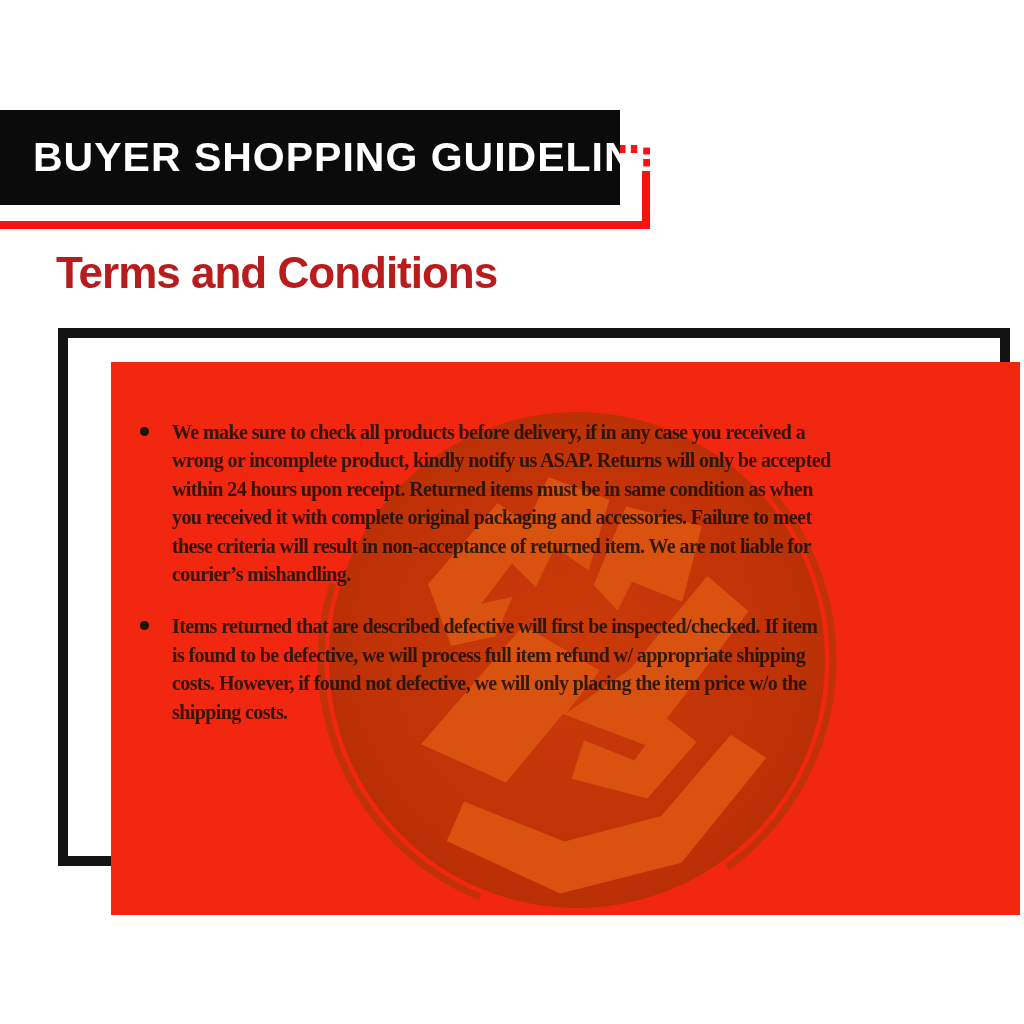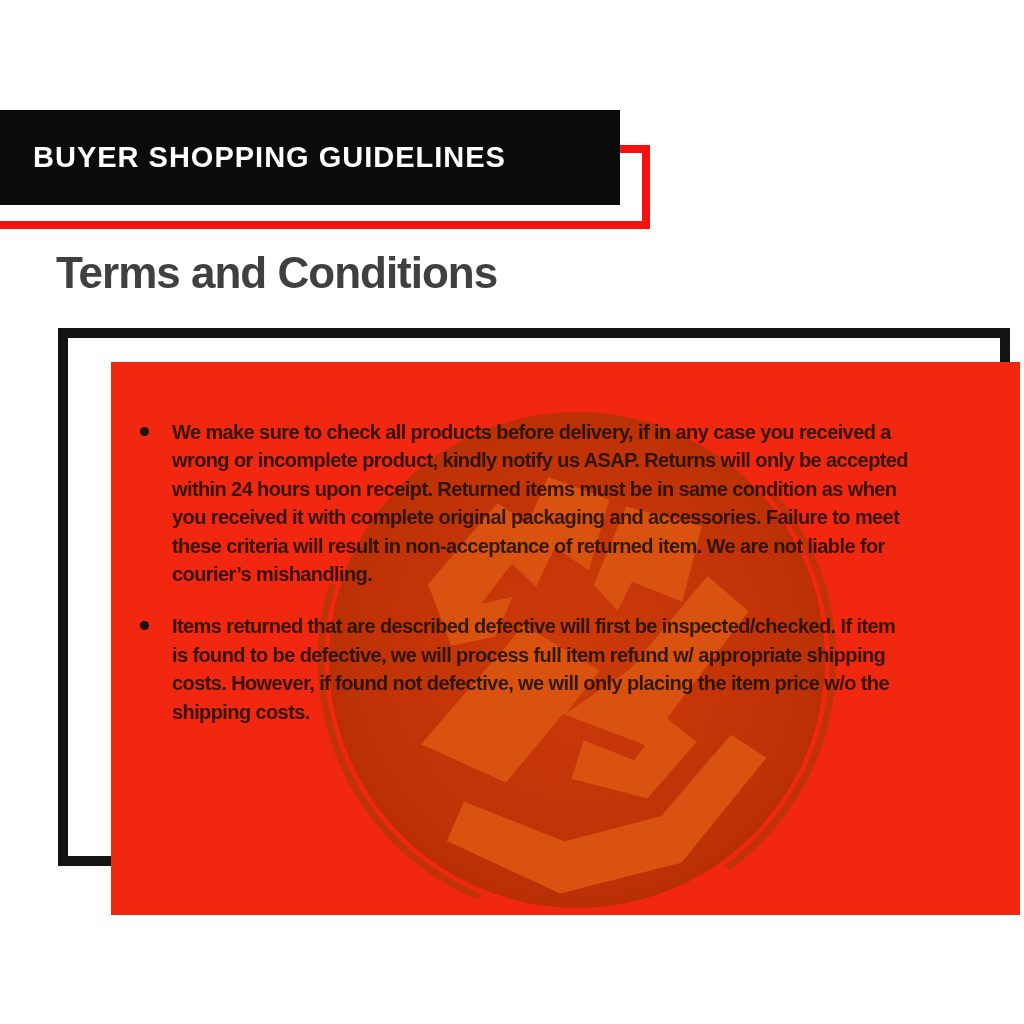--- a/index.html
+++ b/index.html
@@ -23,21 +23,21 @@
     top: 110px;
     width: 620px;
     height: 95px;
     background: #0b0b0b;
     z-index: 2;
     display: flex;
     align-items: center;
   }
   .banner-title {
     color: #ffffff;
-    font-size: 29px;
+    font-size: 41px;
     font-weight: bold;
     letter-spacing: 1px;
     padding-left: 33px;
     white-space: nowrap;
   }
   .banner-offset-frame {
     position: absolute;
     left: -20px;
     top: 145px;
     width: 670px;
@@ -50,21 +50,21 @@
 
   
   .section-heading {
     position: absolute;
     left: 56px;
     top: 248px;
     margin: 0;
     font-size: 44px;
     font-weight: bold;
     letter-spacing: -1px;
-    color: #404040;
+    color: #b91c1c;
   }
 
   
   .outline-box {
     position: absolute;
     left: 58px;
     top: 328px;
     width: 952px;
     height: 538px;
     border: 10px solid #131313;
@@ -97,20 +97,21 @@
   .terms-list {
     position: absolute;
     left: 0;
     top: 0;
     width: 100%;
     margin: 0;
     padding: 56px 12px 0 29px;
     box-sizing: border-box;
     list-style: none;
     z-index: 3;
+    font-family: Liberation Serif, serif;
   }
   .terms-item {
     display: flex;
     margin: 0 0 24px 0;
   }
   .bullet-dot {
     flex: 0 0 9px;
     width: 9px;
     height: 9px;
     margin-top: 9px;

